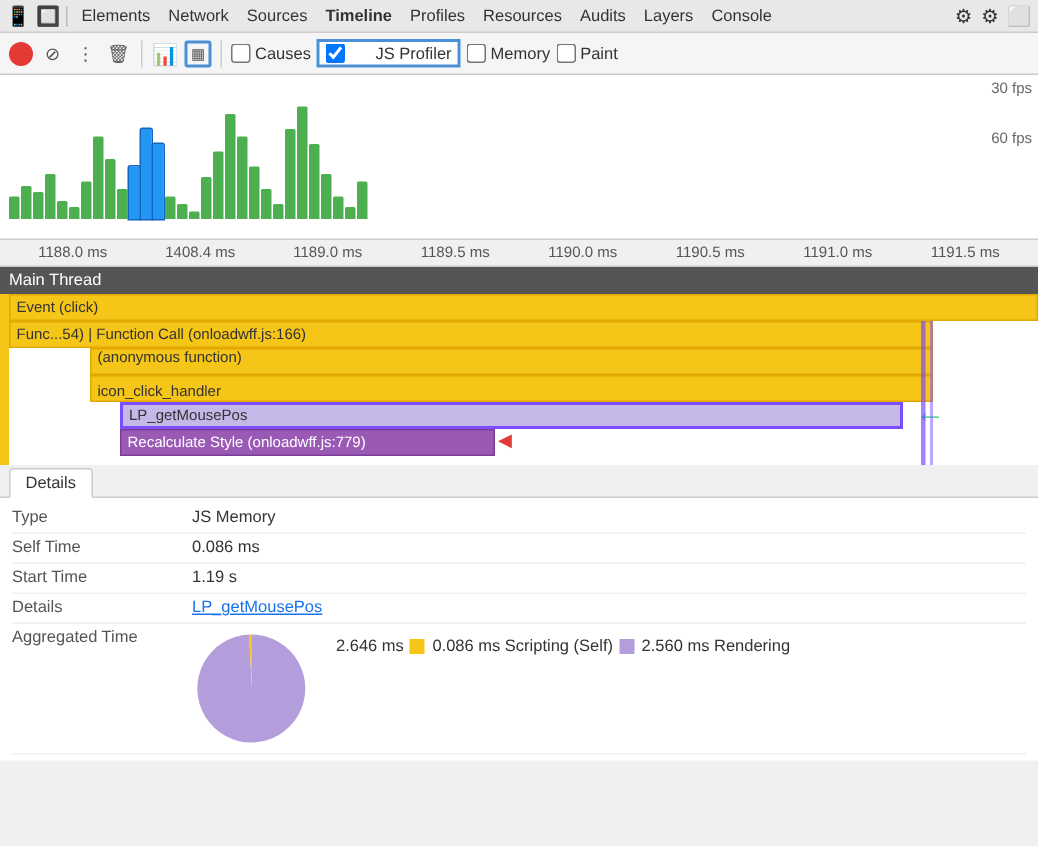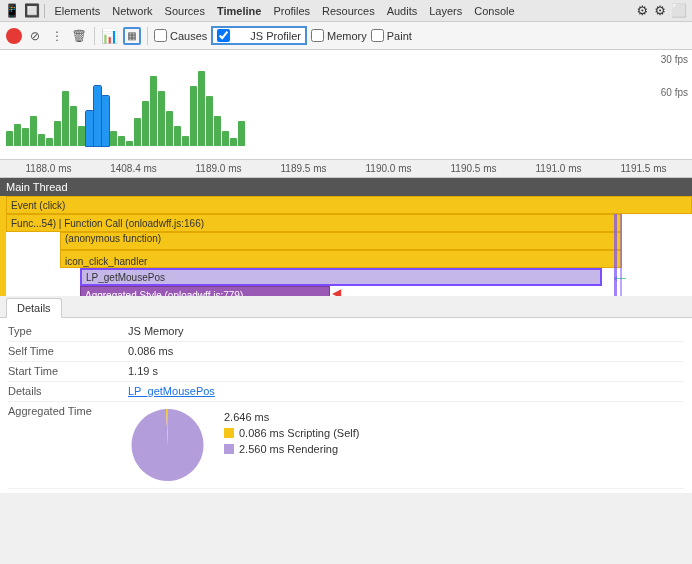--- a/index.html
+++ b/index.html
@@ -48,21 +48,21 @@
     .time-tick { flex: 1; text-align: center; }
 
     
     .main-thread-header {
       background: #555; color: #fff; font-size: 11px; font-weight: normal;
       padding: 2px 6px; height: 18px; display: flex; align-items: center;
     }
 
     
     .flame-area {
-      position: relative; background: #fff; height: 100px; overflow: hidden;
+      position: relative; background: #fff; height: 114px; overflow: hidden;
     }
 
     
     .details-tab-bar {
       background: #f0f0f0; border-bottom: 1px solid #ccc; height: 22px;
       display: flex; align-items: flex-end; padding: 0 6px;
     }
     .tab {
       font-size: 11px; padding: 3px 10px; border: 1px solid #ccc; border-bottom: none;
       background: #fff; cursor: pointer; border-radius: 3px 3px 0 0; margin-right: 2px;
@@ -210,21 +210,21 @@
     <span>icon_click_handler</span>
   </div>
 
   <div style="position:absolute;top:72px;left:80px;right:90px;height:18px;background:#c5b8e8;border:2px solid #7c4dff;display:flex;align-items:center;padding-left:4px;font-size:10px;">
     <span>LP_getMousePos</span>
   </div>
 
   <div style="position:absolute;top:68px;right:62px;font-size:20px;color:#2ecc71;font-weight:bold;">←</div>
 
   <div style="position:absolute;top:90px;left:80px;width:250px;height:18px;background:#9b59b6;border:1px solid #7d3c98;display:flex;align-items:center;padding-left:4px;font-size:10px;color:#fff;overflow:hidden;">
-    <span>Aggregated Style (onloadwff.js:779)</span>
+    <span>Recalculate Style (onloadwff.js:779)</span>
   </div>
 
 
   <div style="position:absolute;top:90px;left:332px;font-size:12px;color:#e53935;">◀</div>
 
   <div style="position:absolute;right:75px;top:18px;bottom:0;width:3px;background:#7c4dff;opacity:0.7;"></div>
   <div style="position:absolute;right:70px;top:18px;bottom:0;width:2px;background:#7c4dff;opacity:0.5;"></div>
 </div>
 
 <div class="details-tab-bar">
@@ -257,21 +257,21 @@
 
       <div style="width:80px;height:80px;margin-right:16px;flex-shrink:0;">
         <svg width="80" height="80" viewBox="0 0 80 80">
 
           <path d="M40,40 L40,4 A36,36 0 1,1 38.0,4.03 Z" fill="#b39ddb"></path>
 
           <path d="M40,40 L40,4 A36,36 0 0,0 38.0,4.03 Z" fill="#f5c518"></path>
         </svg>
       </div>
 
-      <div style="display:flex;flex-direction:column;gap:4px;padding-top:6px;">
+      <div style="display:flex;flex-direction:row;gap:4px;padding-top:6px;">
         <span style="font-size:11px;color:#333;font-weight:500;">2.646 ms</span>
         <div class="legend-item">
           <div class="legend-dot" style="background:#f5c518;"></div>
           <span>0.086 ms Scripting (Self)</span>
         </div>
         <div class="legend-item">
           <div class="legend-dot" style="background:#b39ddb;"></div>
           <span>2.560 ms Rendering</span>
         </div>
       </div>

